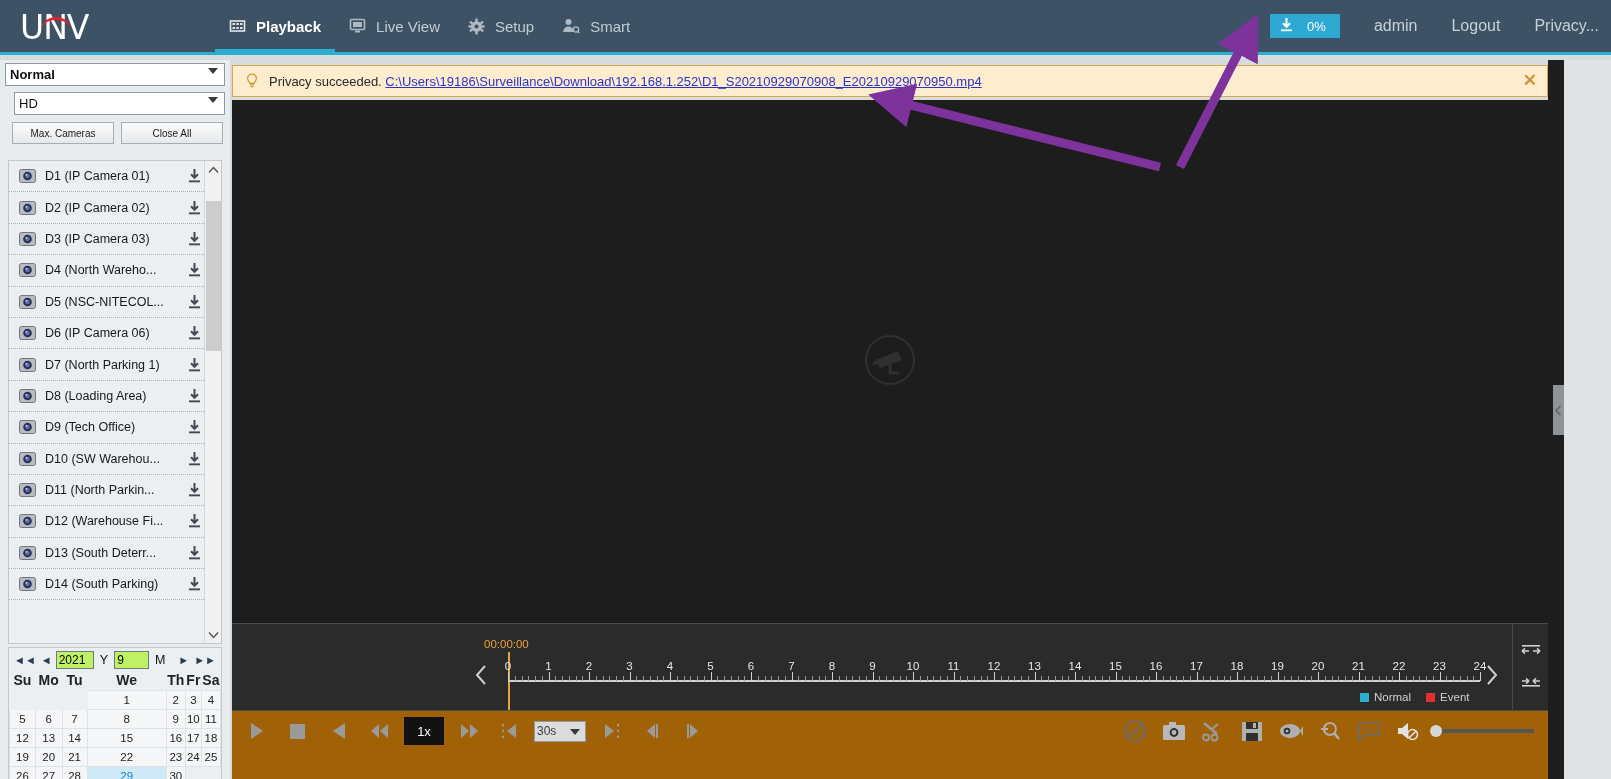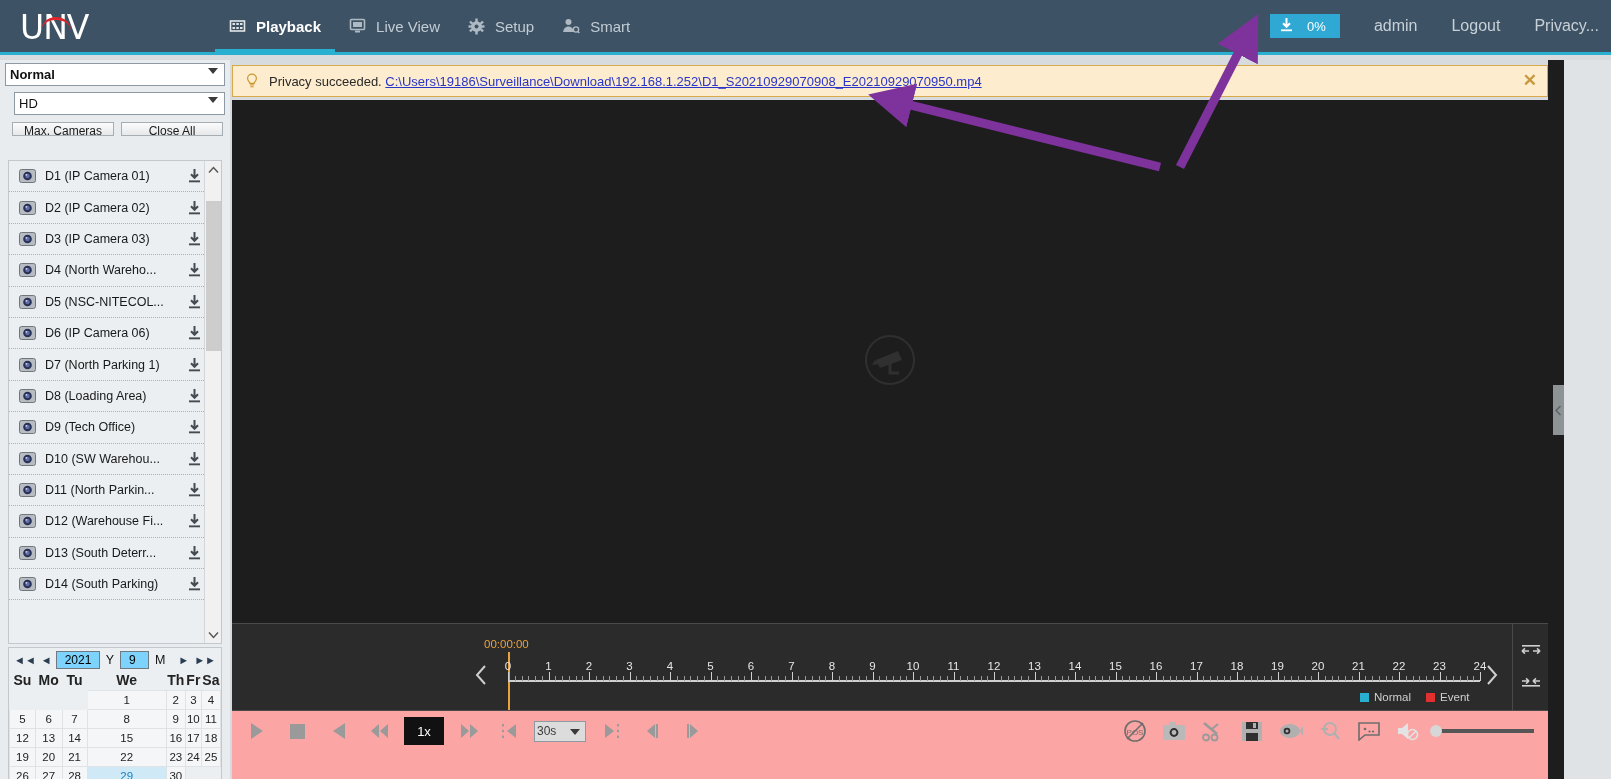--- a/index.html
+++ b/index.html
@@ -73,22 +73,22 @@
   .sel-box { position: relative; }
   .sel-box .chev {
     position: absolute; right: 7px; top: 5px; pointer-events: none;
     width: 0; height: 0; border-left: 5px solid transparent; border-right: 5px solid transparent;
     border-top: 6px solid #3a3a3a;
   }
   .normal-sel { font-weight: bold; }
   .hd-row { padding: 6px 5px 0 14px; }
   .btn-row { display: flex; gap: 7px; padding: 7px 7px 6px 12px; }
   .gbtn {
-    flex: 1; height: 14px; background: linear-gradient(#fbfbfb, #e6e8ea);
-    border: 1px solid #a6adb3; font-size: 12px; color: #1a1a1a; cursor: pointer;
+    flex: 1; height: 22px; background: linear-gradient(#fbfbfb, #e6e8ea);
+    border: 1px solid #a6adb3; font-size: 10px; color: #1a1a1a; cursor: pointer;
     font-family: "Liberation Sans", sans-serif;
   }
   .camlist {
     position: absolute; left: 8px; top: 100px; width: 214px; height: 484px;
     background: #eceff1; border: 1px solid #c2c8cc; overflow: hidden;
   }
   .cam-scrollarea { position: absolute; left: 0; top: 0; width: 197px; height: 100%; }
   .cam-row {
     display: flex; align-items: center; height: 31.4px; padding: 0 4px 0 10px;
     border-bottom: 1px dotted #a9b0b5; cursor: pointer;
@@ -104,22 +104,22 @@
   .cam-sb .thumb { position: absolute; left: 1px; top: 40px; width: 15px; height: 150px; background: #cdcdcd; }
 
   
   .calendar {
     position: absolute; left: 8px; top: 587px; width: 214px; height: 160px;
     background: #eceff1; border: 1px solid #c2c8cc;
   }
   .cal-head { display: flex; align-items: center; height: 23px; padding: 0 4px; gap: 3px; }
   .cal-nav { cursor: pointer; color: #2a3d52; font-size: 11px; padding: 0 1px; }
   .cal-sel {
-    height: 18px; border: 1px solid #6d7a84; background: #7dd3fc; font-size: 12px;
-    font-family: "Liberation Sans", sans-serif; padding: 0 8px; appearance: none; -webkit-appearance: none;
+    height: 18px; border: 1px solid #6d7a84; background: #bef264; font-size: 12px;
+    font-family: "Liberation Sans", sans-serif; padding: 0 2px; appearance: none; -webkit-appearance: none;
   }
   .cal-lbl { font-size: 12.5px; color: #111; padding: 0 3px; }
   .cal-table { width: 100%; border-collapse: collapse; }
   .cal-table th {
     font-size: 14px; font-weight: bold; color: #222; height: 19px; width: 14.28%; margin-top: 8px;
   }
   .cal-table td {
     font-size: 11.5px; color: #222; text-align: center; height: 19px;
     border: 1px solid #dfe3e6; background: #f4f6f7; cursor: pointer;
   }
@@ -158,21 +158,21 @@
     position: absolute; left: 1280px; top: 0; width: 36px; height: 87px;
     border-left: 1px solid #4a4a4a; display: flex; flex-direction: column;
     align-items: center; justify-content: center; gap: 12px;
   }
   .legend { position: absolute; left: 1128px; top: 67px; display: flex; align-items: center; gap: 5px; font-size: 11.5px; color: #cfcfcf; }
   .legend .sw { width: 9px; height: 9px; display: inline-block; }
 
   
   .ctrlbar {
     position: absolute; left: 232px; top: 710px; width: 1316px; height: 69px;
-    background: #fca5a5; border-top: 1px solid #4a4a4a;
+    background: #a16207; border-top: 1px solid #4a4a4a;
   }
   .ctrl-left { position: absolute; left: 8px; top: 0; height: 40px; display: flex; align-items: center; gap: 8px; }
   .cbtn {
     width: 33px; height: 36px; display: flex; align-items: center; justify-content: center;
     cursor: pointer;
   }
   .speed {
     width: 40px; height: 28px; background: #111; color: #fff; font-size: 13px;
     display: flex; align-items: center; justify-content: center; cursor: pointer;
   }

